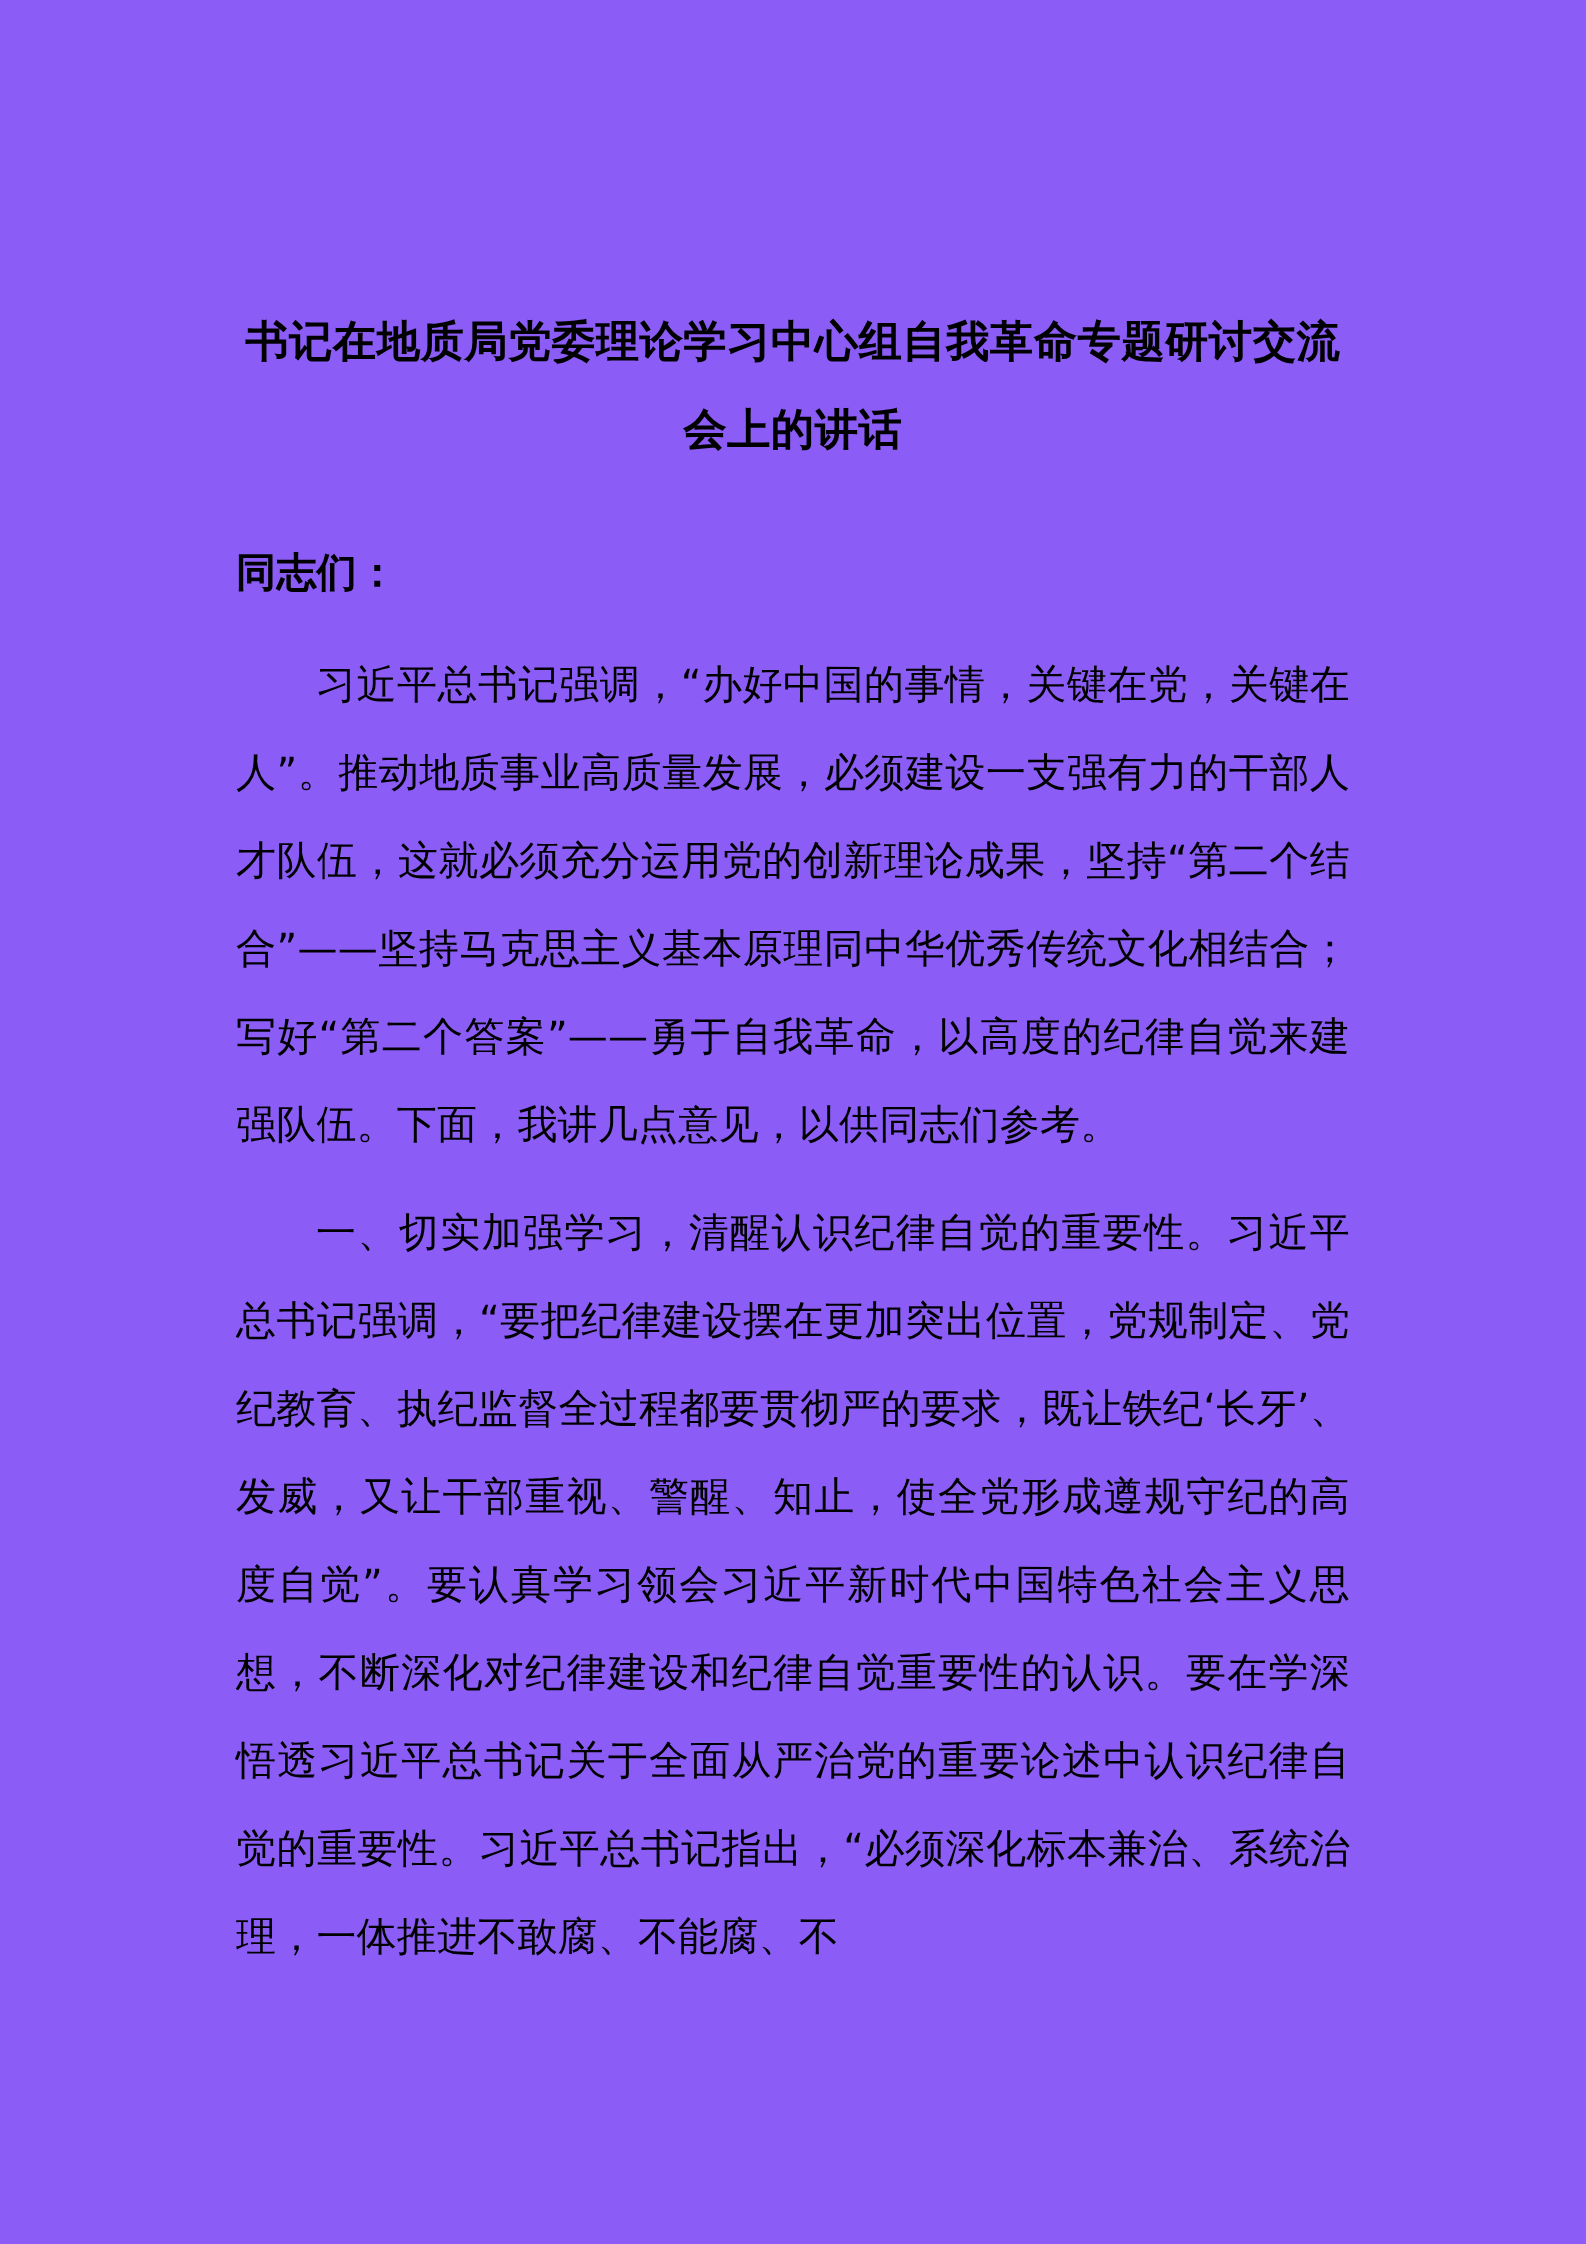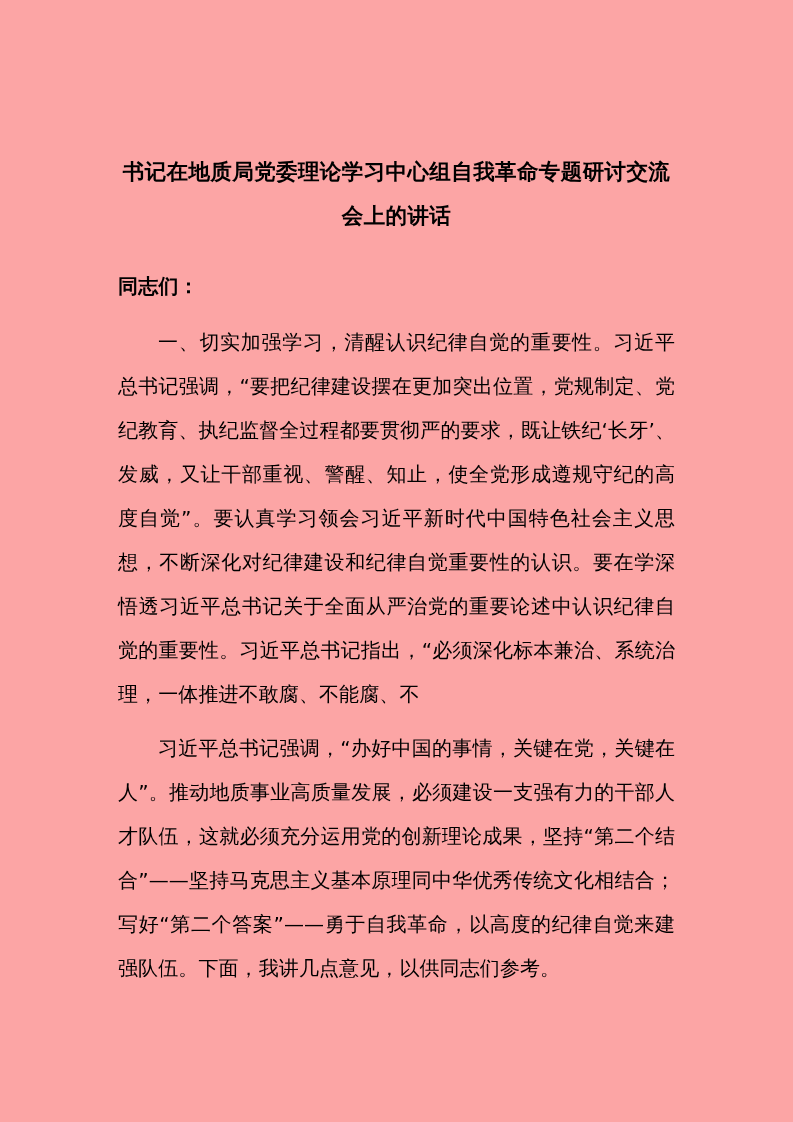--- a/index.html
+++ b/index.html
@@ -12,21 +12,21 @@
     height: 1122px;
     font-family: "DejaVu Sans", "Liberation Sans", sans-serif;
     color: #000000;
     overflow: hidden;
   }
   .page {
     box-sizing: border-box;
     width: 793px;
     height: 1122px;
     padding: 150px 118px 60px 118px;
-    background: #fca5a5;
+    background: #8b5cf6;
   }
   .doc-title {
     font-family: "DejaVu Sans", "Liberation Sans", sans-serif;
     font-weight: bold;
     font-size: 21.5px;
     line-height: 44px;
     text-align: center;
     letter-spacing: 0.4px;
     margin: 0 0 26px 0;
     color: #000000;
@@ -53,17 +53,17 @@
 </style>
 </head>
 <body>
 
 <div class="page">
 
   <h1 class="doc-title">书记在地质局党委理论学习中心组自我革命专题研讨交流会上的讲话</h1>
 
   <p class="salutation">同志们：</p>
 
+  <p class="para">习近平总书记强调，“办好中国的事情，关键在党，关键在人”。推动地质事业高质量发展，必须建设一支强有力的干部人才队伍，这就必须充分运用党的创新理论成果，坚持“第二个结合”——坚持马克思主义基本原理同中华优秀传统文化相结合；写好“第二个答案”——勇于自我革命，以高度的纪律自觉来建强队伍。下面，我讲几点意见，以供同志们参考。</p>
+
   <p class="para">一、切实加强学习，清醒认识纪律自觉的重要性。习近平总书记强调，“要把纪律建设摆在更加突出位置，党规制定、党纪教育、执纪监督全过程都要贯彻严的要求，既让铁纪‘长牙’、发威，又让干部重视、警醒、知止，使全党形成遵规守纪的高度自觉”。要认真学习领会习近平新时代中国特色社会主义思想，不断深化对纪律建设和纪律自觉重要性的认识。要在学深悟透习近平总书记关于全面从严治党的重要论述中认识纪律自觉的重要性。习近平总书记指出，“必须深化标本兼治、系统治理，一体推进不敢腐、不能腐、不</p>
-
-  <p class="para">习近平总书记强调，“办好中国的事情，关键在党，关键在人”。推动地质事业高质量发展，必须建设一支强有力的干部人才队伍，这就必须充分运用党的创新理论成果，坚持“第二个结合”——坚持马克思主义基本原理同中华优秀传统文化相结合；写好“第二个答案”——勇于自我革命，以高度的纪律自觉来建强队伍。下面，我讲几点意见，以供同志们参考。</p>
 
 </div>
 
 </body></html>

